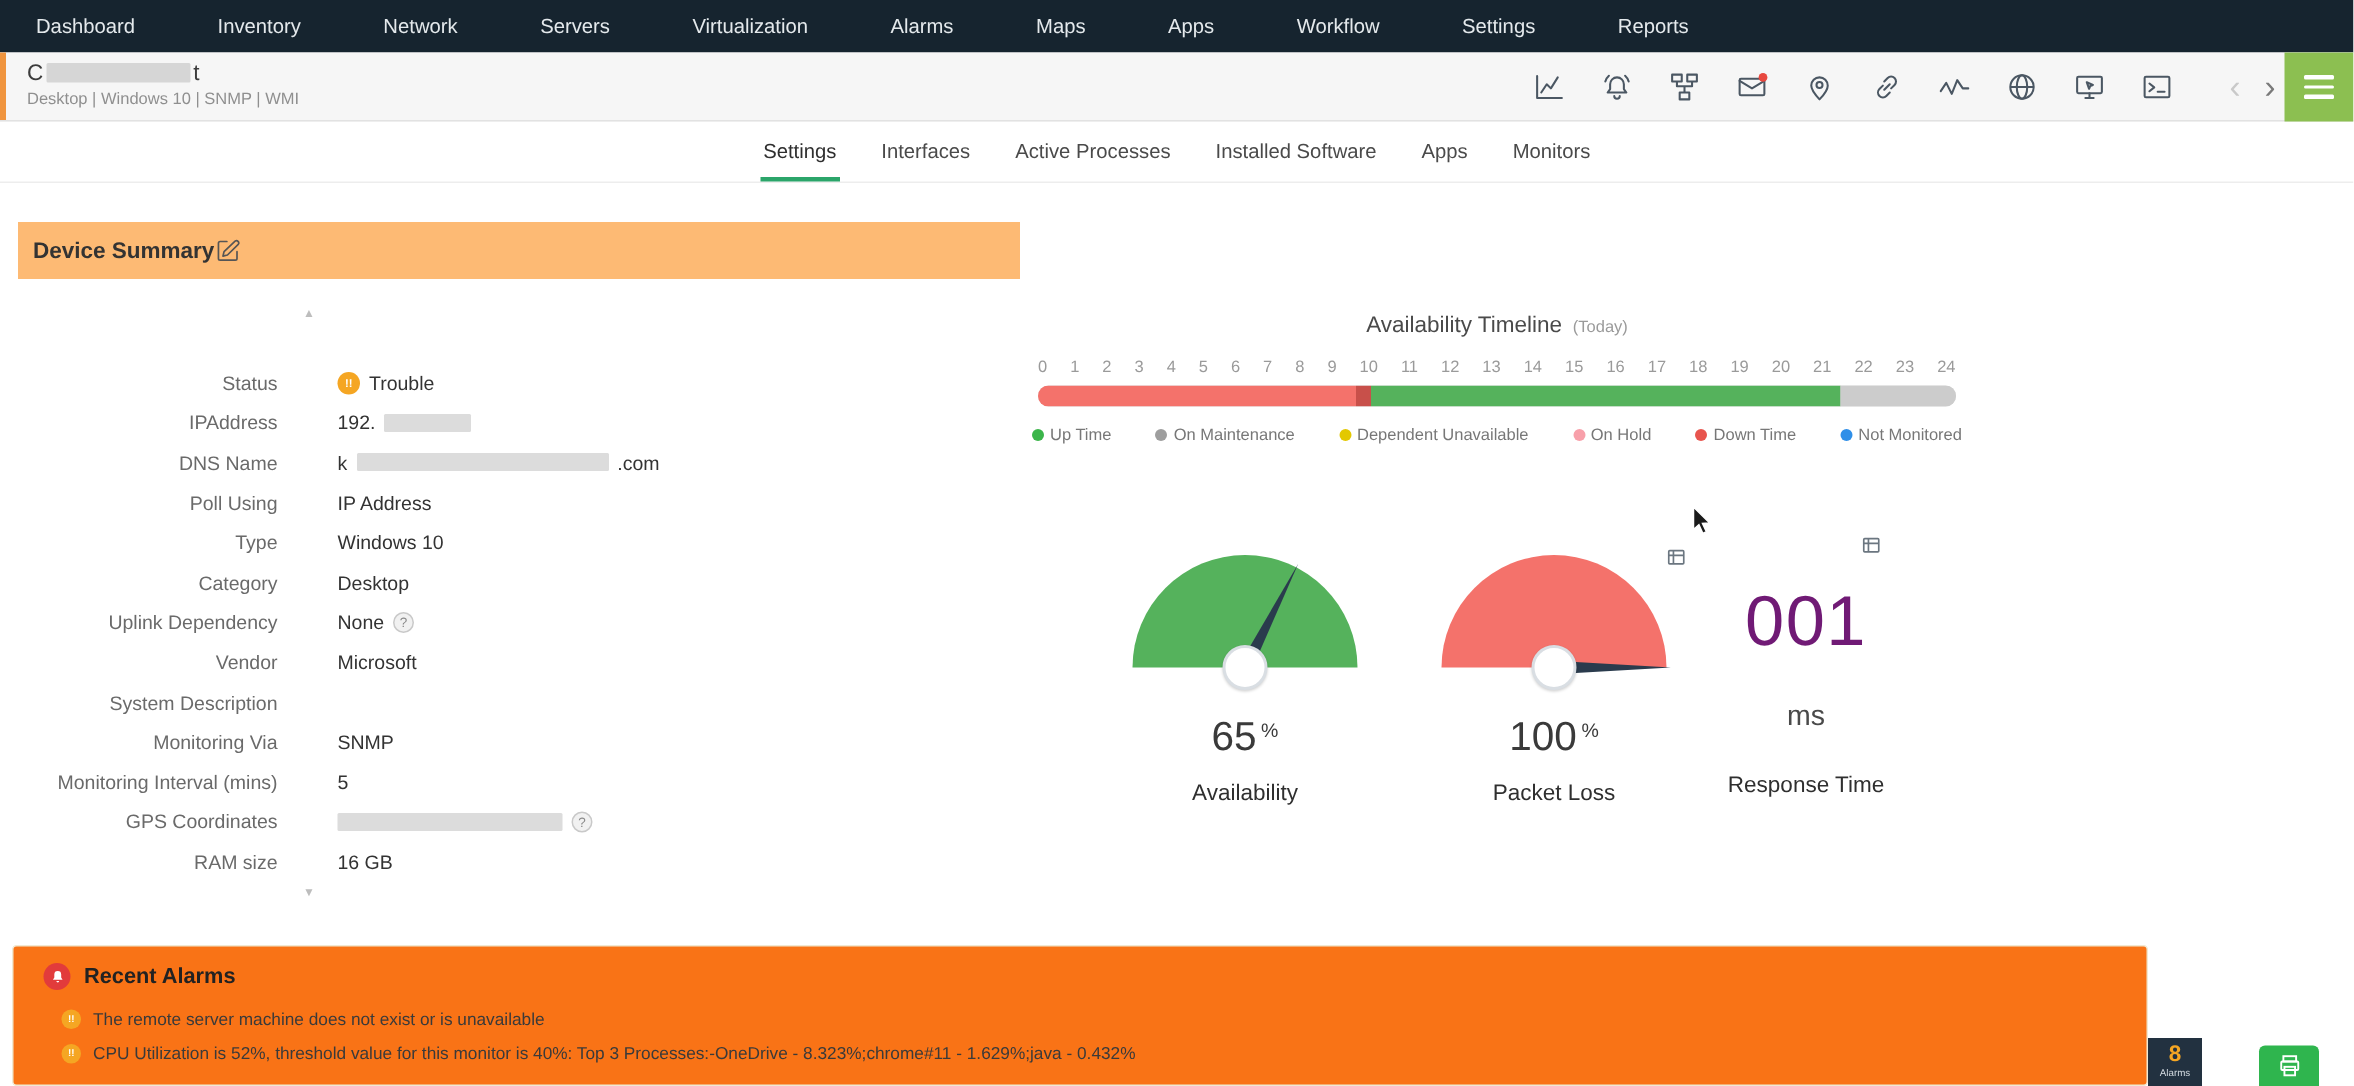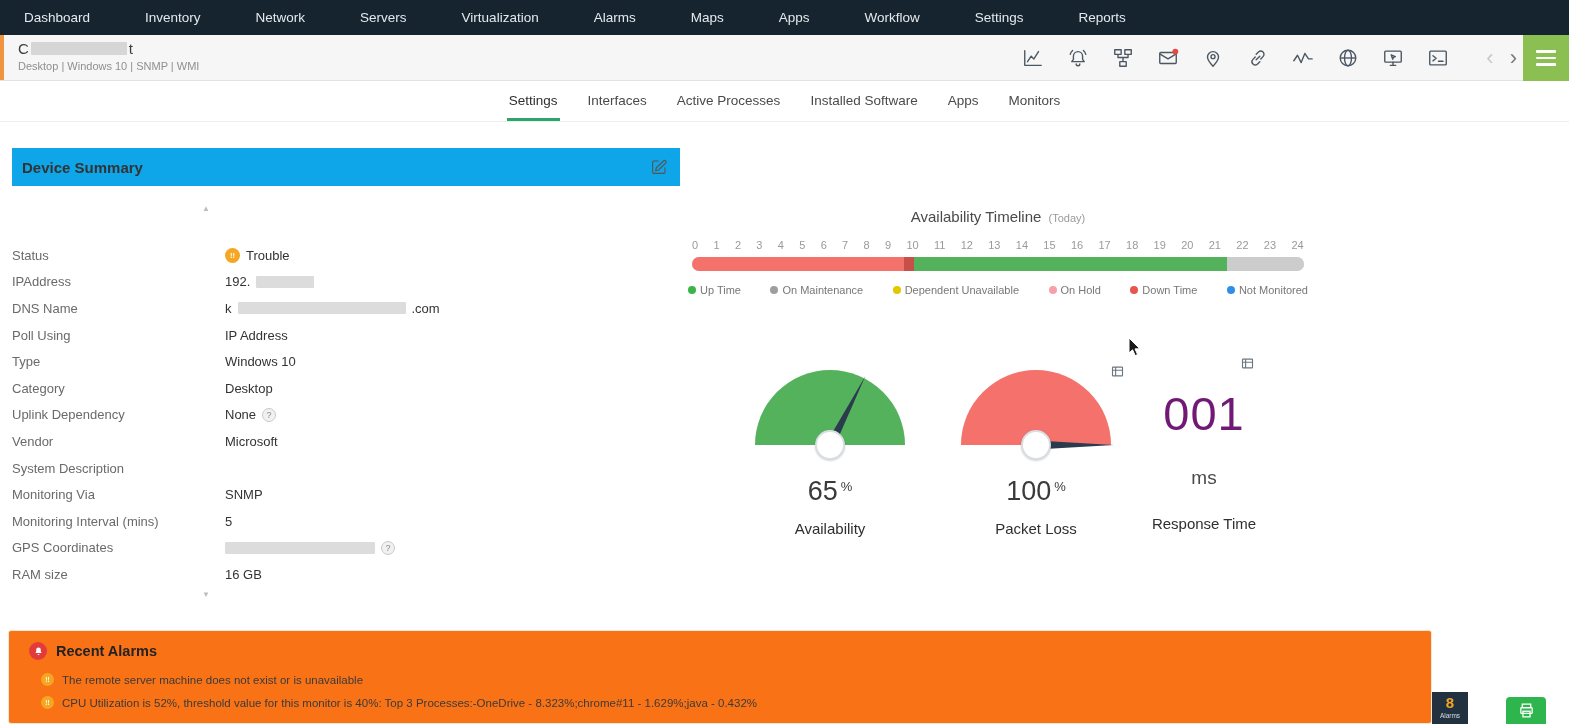--- a/index.html
+++ b/index.html
@@ -32,29 +32,29 @@
   .hamburger .bar { width:20px; height:2.5px; background:#fff; border-radius:1px; }
 
   
   .tabbar { position:absolute; top:81px; left:0; width:1569px; height:41px;
     display:flex; justify-content:center; gap:26px; border-bottom:1px solid #ededed; }
   .tab { font-size:13.5px; color:#4a4a4a; padding:12px 2px 0; cursor:pointer; white-space:nowrap; }
   .tab.active { color:#2f2f2f; border-bottom:3px solid #2ba56a; }
 
   
   .summary-panel { position:absolute; left:12px; top:148px; width:668px; height:466px; }
-  .panel-header { height:38px; background:#0ea5e9; display:flex; align-items:center;
-    justify-content:space-between; padding:0 12px 0 10px; }
+  .panel-header { height:38px; background:#fdba74; display:flex; align-items:center;
+    padding:0 12px 0 10px; }
   .panel-title { font-size:15px; font-weight:bold; color:#333; }
   .edit-btn { cursor:pointer; display:inline-flex; }
   .scroll-arrow { position:absolute; left:190px; font-size:8px; color:#bdbdbd; cursor:pointer; }
   .scroll-up { top:56px; } .scroll-down { top:442px; }
   .fields { margin-top:56px; }
   .frow { display:flex; align-items:center; height:26.6px; }
-  .flabel { width:173px; color:#6a6a6a; font-size:13px; flex:none; }
+  .flabel { width:173px; text-align:right; color:#6a6a6a; font-size:13px; flex:none; }
   .fvalue { margin-left:40px; font-size:13px; color:#333; display:flex; align-items:center; gap:6px; }
   .trouble-ic { width:15px; height:15px; border-radius:50%; background:#f5a623; color:#fff;
     font-size:7.5px; font-weight:bold; display:inline-flex; align-items:center; justify-content:center; flex:none; }
   .help-badge { width:14px; height:14px; border-radius:50%; background:#f1f1f1; border:1px solid #c9c9c9;
     color:#8a8a8a; font-size:9px; display:inline-flex; align-items:center; justify-content:center; cursor:pointer; flex:none; }
 
   
   .timeline-block { position:absolute; left:688px; top:208px; width:620px; }
   .tl-title { text-align:center; font-size:15px; color:#4a4a4a; }
   .tl-title .sub { font-size:11px; color:#9a9a9a; margin-left:3px; }

